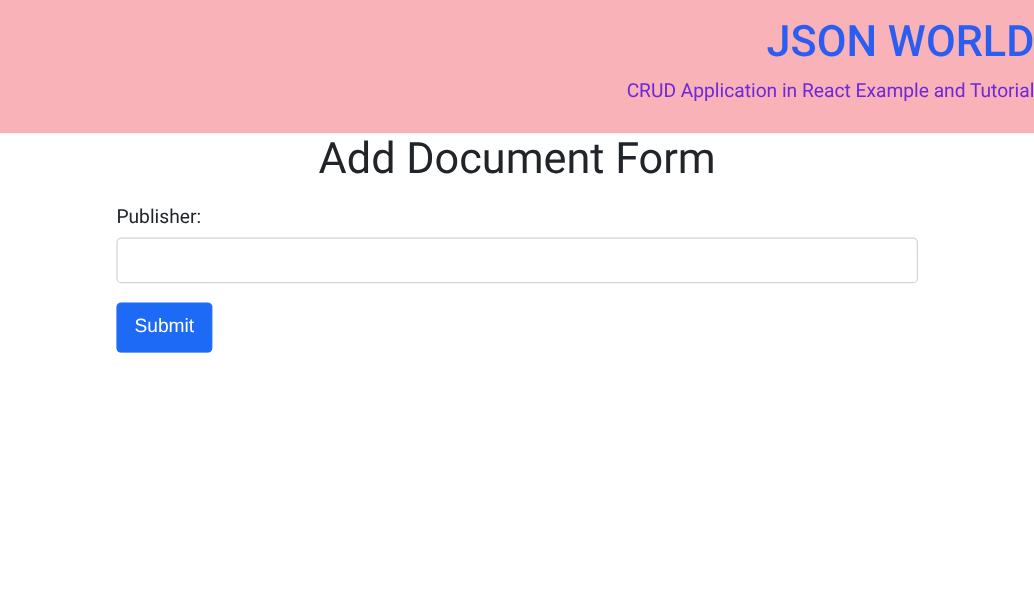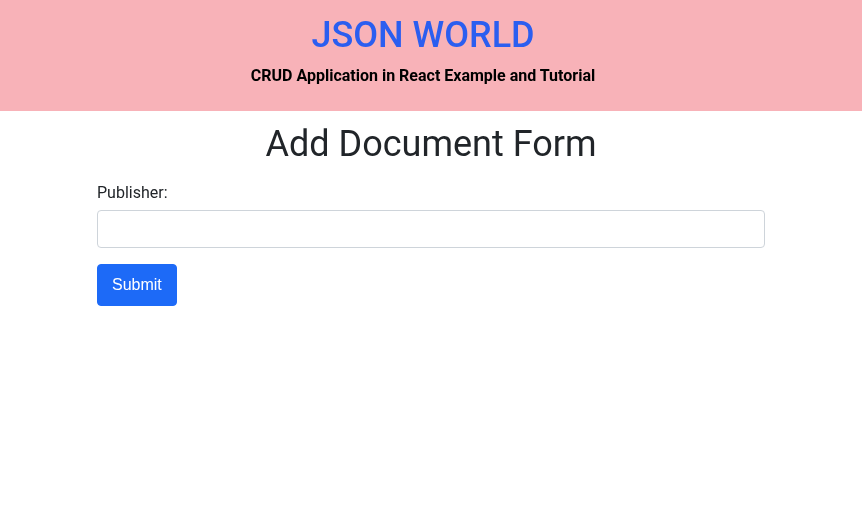--- a/index.html
+++ b/index.html
@@ -8,45 +8,45 @@
       padding: 0;
     }
     body {
       font-family: -apple-system, BlinkMacSystemFont, "Segoe UI", Roboto, "Helvetica Neue", Arial, sans-serif;
       font-size: 16px;
       color: #212529;
       background: #fff;
     }
     .header {
       background: #f8b2b8;
-      text-align: center;
-      padding: 14px 16px 26px 0;
+      text-align: right;
+      padding: 14px 0 26px 0;
     }
     .header-title {
       color: #2b5ef0;
       font-size: 36px;
       font-weight: 500;
       margin-bottom: 10px;
     }
     .header-subtitle {
-      color: #000000;
+      color: #6d28d9;
       font-size: 16px;
-      font-weight: 700;
+      font-weight: 400;
     }
     .container {
       max-width: 680px;
       margin: 0 auto;
       padding: 0 6px;
     }
     .page-title {
       text-align: center;
       font-size: 36px;
       font-weight: 400;
       color: #212529;
-      margin-top: 12px;
+      margin-top: 0;
       margin-bottom: 18px;
     }
     .form-group {
       margin-bottom: 16px;
     }
     label {
       display: block;
       font-size: 16px;
       color: #212529;
       margin-bottom: 8px;

